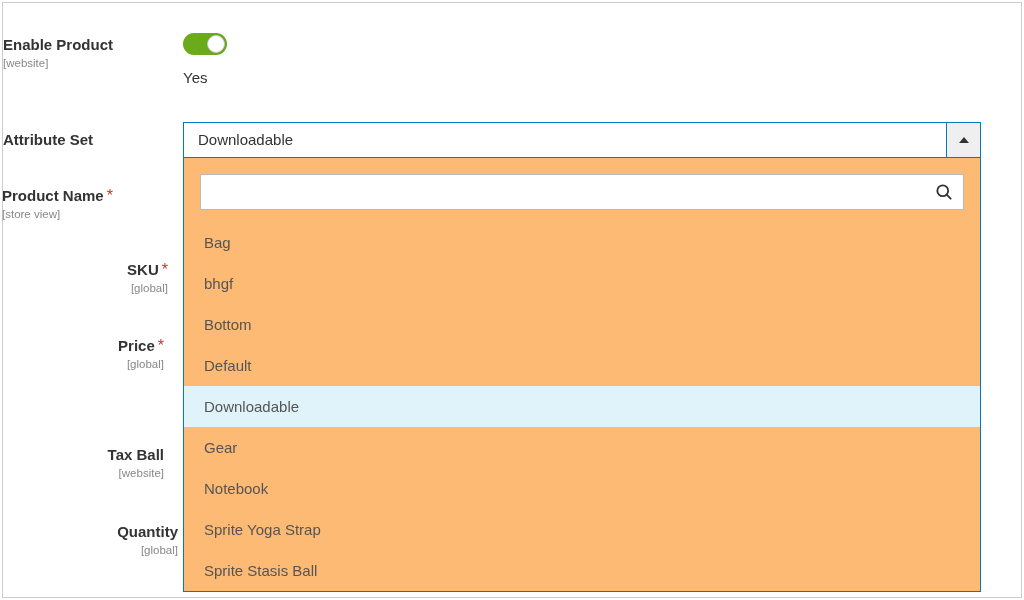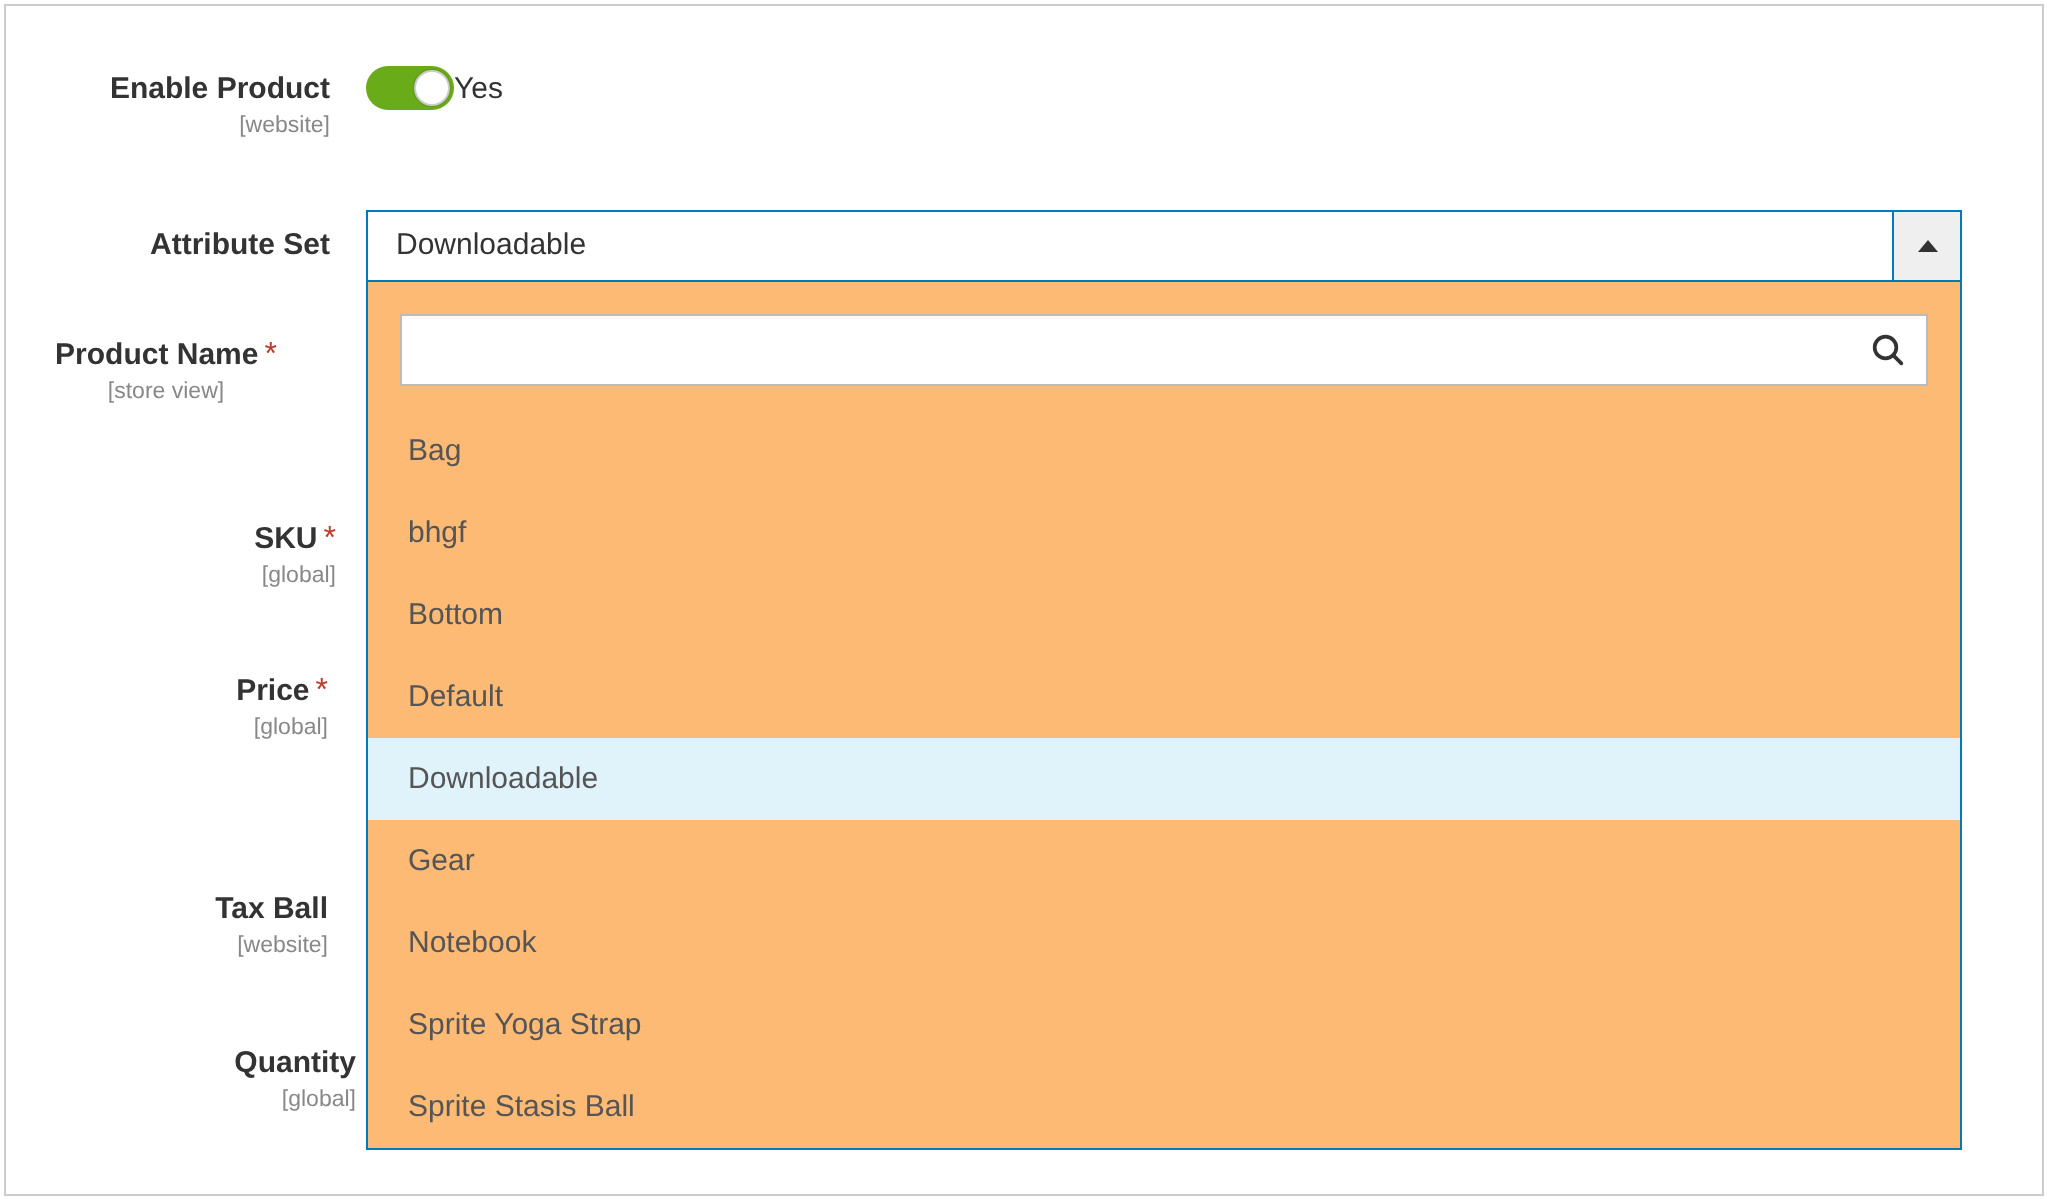--- a/index.html
+++ b/index.html
@@ -16,21 +16,21 @@
     height: 596px;
     padding: 30px 40px 0 0;
   }
   .form-row {
     display: flex;
     align-items: flex-start;
     margin-bottom: 36px;
   }
   .label-col {
     width: 180px;
-    text-align: right;
+    text-align: left;
     padding-right: 18px;
     padding-top: 2px;
     flex-shrink: 0;
   }
   .label-main {
     font-size: 15px;
     color: #333;
     font-weight: 600;
     line-height: 1.3;
   }
@@ -44,21 +44,22 @@
     color: #c0392b;
     margin-left: 3px;
   }
   .control-col {
     flex: 1;
     position: relative;
   }
   
   .toggle-wrap {
     display: flex;
-    align-items: center;
+    gap: 14px;
+    flex-direction: column;
   }
   .toggle {
     width: 44px;
     height: 22px;
     background: #6aab1a;
     border-radius: 11px;
     position: relative;
     cursor: pointer;
   }
   .toggle-knob {
@@ -196,21 +197,21 @@
           </div>
       </div>
     </div>
   </div>
 
   <div style="position:absolute; top:0; left:0;">
     
   </div>
 </div>
 
-<div style="position:absolute; left:2px; top:168px; width:180px; text-align:center; padding-right:18px;">
+<div style="position:absolute; left:2px; top:186px; width:180px; text-align:left; padding-right:18px;">
   <span class="label-main">Product Name</span><span class="required">*</span>
   <span class="label-scope">[store view]</span>
 </div>
 <div style="position:absolute; left:2px; top:260px; width:180px; text-align:right; padding-right:14px;">
   <span class="label-main">SKU</span><span class="required">*</span>
   <span class="label-scope">[global]</span>
 </div>
 <div style="position:absolute; left:2px; top:336px; width:180px; text-align:right; padding-right:18px;">
   <span class="label-main">Price</span><span class="required">*</span>
   <span class="label-scope">[global]</span>

